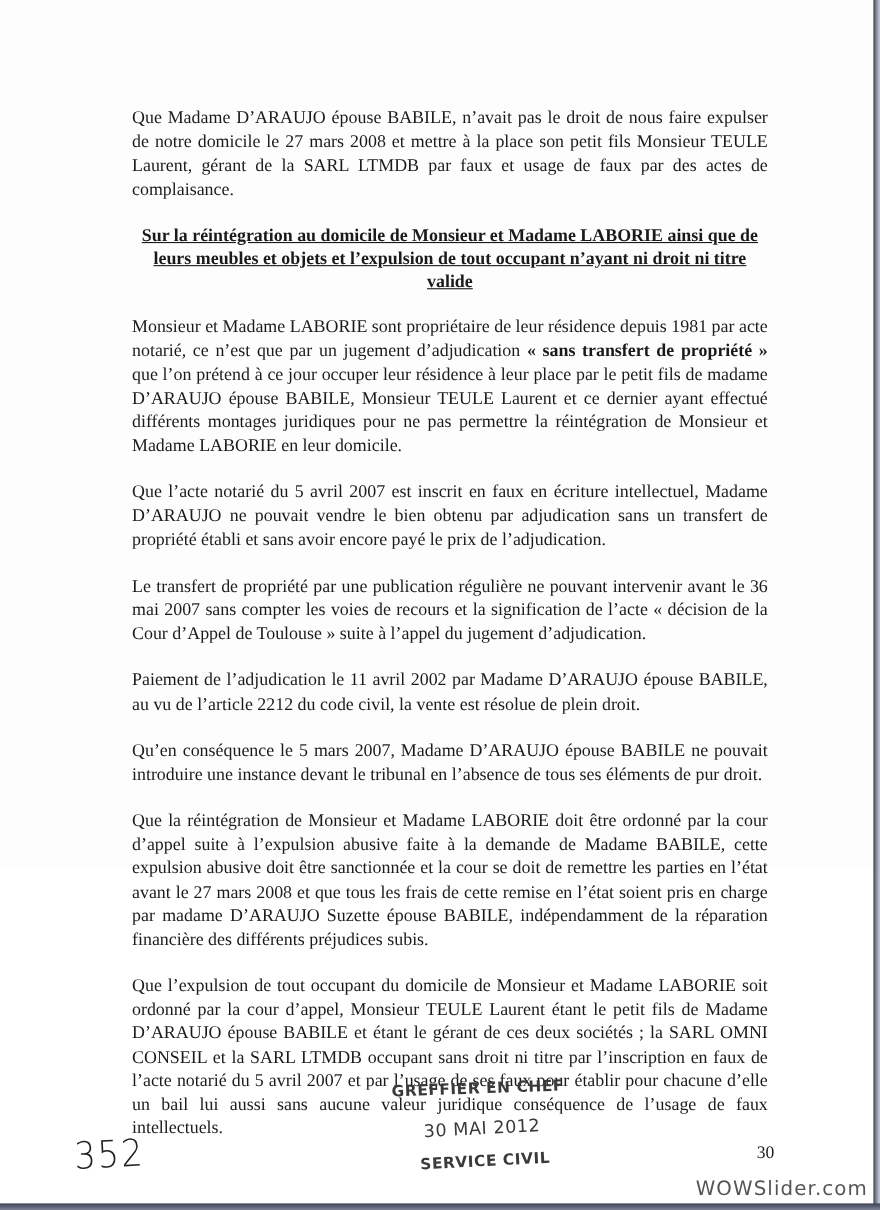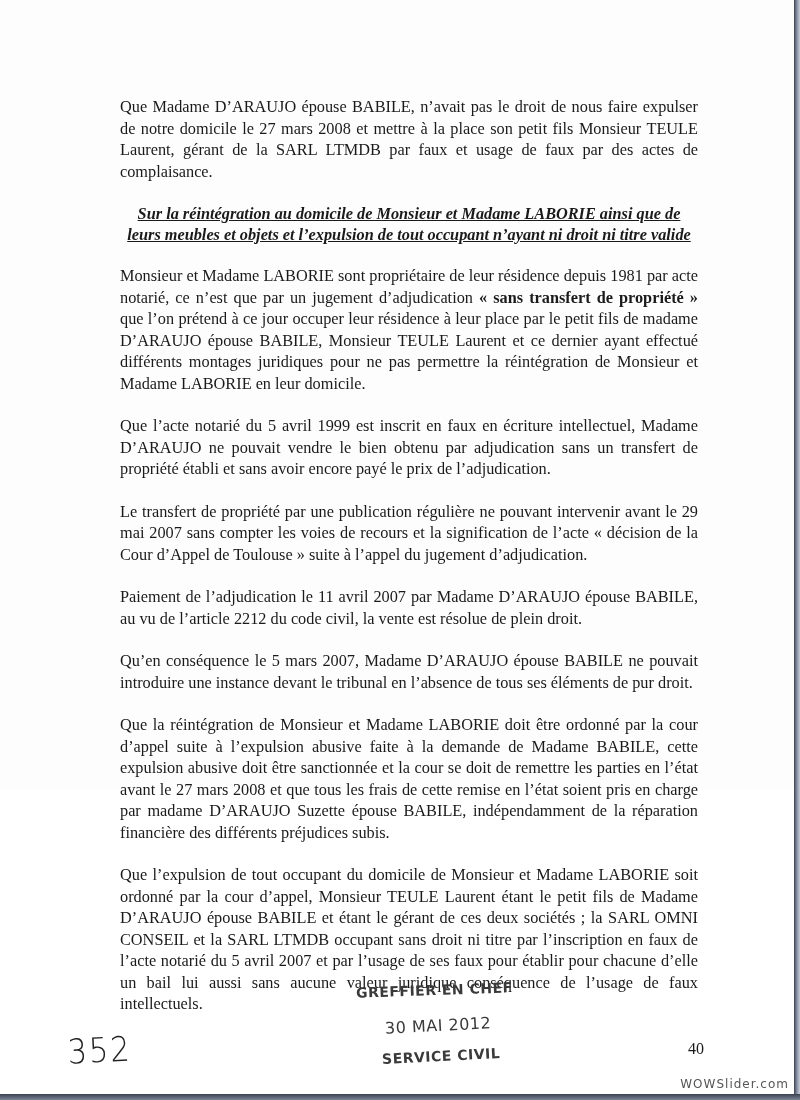--- a/index.html
+++ b/index.html
@@ -21,73 +21,73 @@
     position: absolute; left: 0; bottom: 0; width: 800px; height: 6px;
     background: linear-gradient(to bottom, #3a4150, #7d8596);
   }
   .content {
     position: absolute; left: 120px; top: 96px; width: 578px;
     font-size: 16.3px; line-height: 21.5px;
   }
   .para { margin: 0 0 21px 0; text-align: justify; }
   .heading {
     margin: 0 0 20px 0; text-align: center; font-weight: bold;
-    text-decoration: underline; line-height: 21px; font-style: italic;
+    text-decoration: underline; line-height: 21px;
   }
   .emph { font-weight: bold; }
   .stamp {
     position: absolute; font-family: "DejaVu Sans", "Liberation Sans", sans-serif;
     font-weight: bold; color: #3a3a3a; letter-spacing: 0.5px;
   }
   .stamp-1 { left: 356px; top: 982px; font-size: 14px; transform: rotate(-2deg); }
   .stamp-2 { left: 385px; top: 1016px; font-size: 16px; transform: rotate(-3deg); font-weight: normal; }
   .stamp-3 { left: 382px; top: 1048px; font-size: 14px; transform: rotate(-3deg); }
   .handwritten {
     position: absolute; left: 64px; top: 1030px; font-size: 34px;
     font-family: "DejaVu Sans", sans-serif; font-weight: 200; color: #222;
     transform: rotate(-3deg) scaleX(0.9); letter-spacing: 2px;
   }
   .page-number {
     position: absolute; left: 688px; top: 1040px; font-size: 16px;
   }
   .watermark {
-    position: absolute; right: 8px; bottom: 8px; font-size: 12px;
+    position: absolute; right: 8px; bottom: 8px; font-size: 18px;
     font-family: "DejaVu Sans", sans-serif; color: #555; letter-spacing: 1px;
     background: rgba(255,255,255,0.7); padding: 1px 3px;
   }
 </style>
 </head>
 <body>
 
 <div class="page">
   <div class="content">
     <p class="para">Que Madame D’ARAUJO épouse BABILE, n’avait pas le droit de nous faire expulser de notre domicile le 27 mars 2008 et mettre à la place son petit fils Monsieur TEULE Laurent, gérant de la SARL LTMDB par faux et usage de faux par des actes de complaisance.</p>
 
     <p class="heading">Sur la réintégration au domicile de Monsieur et Madame LABORIE ainsi que de leurs meubles et objets et l’expulsion de tout occupant n’ayant ni droit ni titre valide</p>
 
     <p class="para"><span>Monsieur et Madame LABORIE sont propriétaire de leur résidence depuis 1981 par acte notarié, ce n’est que par un jugement d’adjudication </span><span class="emph">« sans transfert de propriété »</span><span> que l’on prétend à ce jour occuper leur résidence à leur place par le petit fils de madame D’ARAUJO épouse BABILE, Monsieur TEULE Laurent et ce dernier ayant effectué différents montages juridiques  pour ne pas permettre la réintégration de Monsieur et Madame LABORIE en leur domicile.</span></p>
 
-    <p class="para">Que l’acte notarié du 5 avril 1999 est inscrit en faux en écriture intellectuel, Madame D’ARAUJO ne pouvait vendre le bien obtenu par adjudication sans un transfert de propriété établi et sans avoir encore payé le prix de l’adjudication.</p>
+    <p class="para">Que l’acte notarié du 5 avril 2007 est inscrit en faux en écriture intellectuel, Madame D’ARAUJO ne pouvait vendre le bien obtenu par adjudication sans un transfert de propriété établi et sans avoir encore payé le prix de l’adjudication.</p>
 
-    <p class="para">Le transfert de propriété par une publication régulière ne pouvant intervenir avant le 29 mai 2007 sans compter les voies de recours et la signification de l’acte «  décision de la Cour d’Appel de Toulouse » suite à l’appel du jugement d’adjudication.</p>
+    <p class="para">Le transfert de propriété par une publication régulière ne pouvant intervenir avant le 36 mai 2007 sans compter les voies de recours et la signification de l’acte «  décision de la Cour d’Appel de Toulouse » suite à l’appel du jugement d’adjudication.</p>
 
-    <p class="para">Paiement de l’adjudication le 11 avril 2007 par Madame D’ARAUJO épouse BABILE, au vu de l’article 2212 du code civil, la vente est résolue de plein droit.</p>
+    <p class="para">Paiement de l’adjudication le 11 avril 2002 par Madame D’ARAUJO épouse BABILE, au vu de l’article 2212 du code civil, la vente est résolue de plein droit.</p>
 
 
 
     <p class="para">Qu’en conséquence le 5 mars 2007, Madame D’ARAUJO épouse BABILE ne pouvait introduire une instance devant le tribunal en l’absence de tous ses éléments de pur droit.</p>
 
     <p class="para">Que la réintégration de Monsieur et Madame LABORIE doit être ordonné par la cour d’appel suite à l’expulsion abusive faite à la demande de Madame BABILE, cette expulsion abusive doit être sanctionnée et la cour se doit de remettre les parties en l’état avant le 27 mars 2008 et que tous les frais de cette remise en l’état soient pris en charge par madame D’ARAUJO Suzette épouse BABILE, indépendamment de la réparation financière des différents préjudices subis.</p>
 
     <p class="para">Que l’expulsion de tout occupant du domicile de Monsieur et Madame LABORIE soit ordonné par la cour d’appel, Monsieur TEULE Laurent étant le petit fils de Madame D’ARAUJO épouse BABILE et étant le gérant de ces deux sociétés ; la SARL OMNI CONSEIL et la SARL LTMDB occupant sans droit ni titre par l’inscription en faux de l’acte notarié du 5 avril 2007 et par l’usage de ses faux pour établir pour chacune d’elle un bail lui aussi sans aucune valeur juridique conséquence de l’usage de faux intellectuels.</p>
   </div>
 
   <div class="stamp stamp-1">GREFFIER EN CHEF</div>
   <div class="stamp stamp-2">30 MAI 2012</div>
   <div class="stamp stamp-3">SERVICE CIVIL</div>
 
   <div class="handwritten">352</div>
-  <div class="page-number">40</div>
+  <div class="page-number">30</div>
 </div>
 
 <div class="edge-right"></div>
 <div class="edge-bottom"></div>
 <div class="watermark">WOWSlider.com</div>
 
 </body></html>

